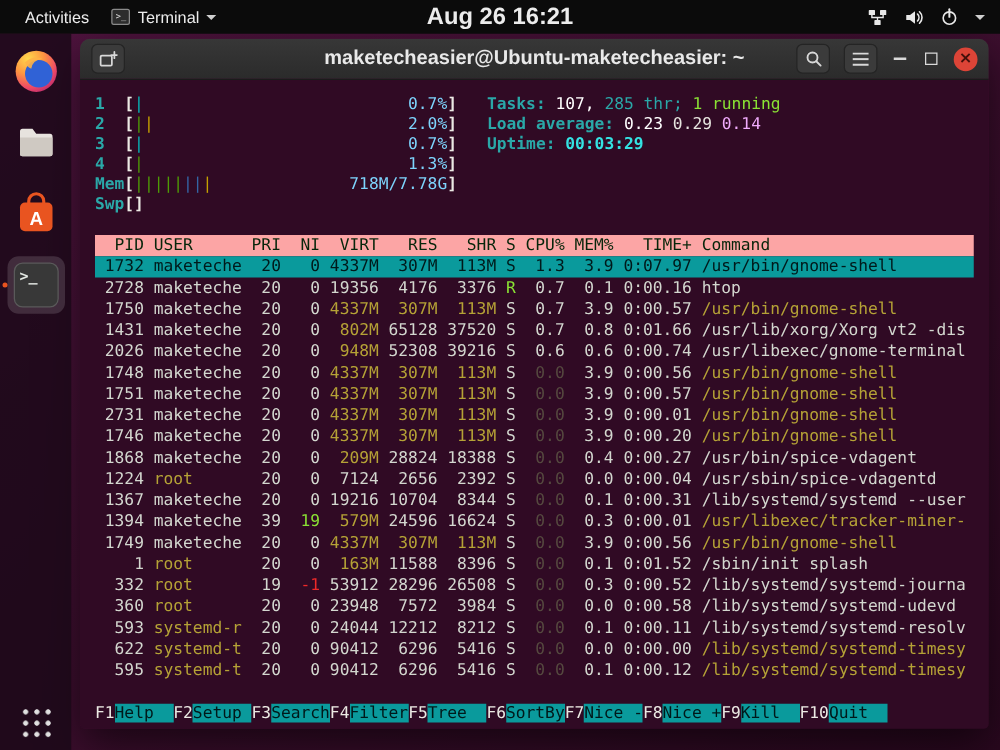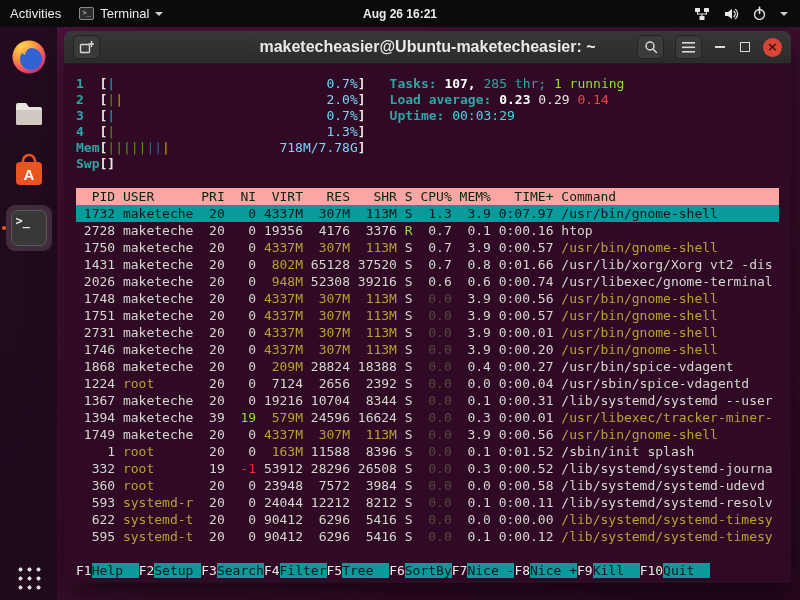--- a/index.html
+++ b/index.html
@@ -6,27 +6,27 @@
   html,body { width:800px; height:600px; overflow:hidden; }
   body { font-family:"Liberation Sans", sans-serif; background:#2a081f; position:relative; }
 
   
   .desktop { position:absolute; inset:0;
     background:linear-gradient(145deg,#511440 0%, #3f0f30 45%, #2a081f 100%); }
 
   
   .topbar { position:absolute; top:0; left:0; width:800px; height:27px; background:#0b0b0b;
     display:flex; align-items:center; color:#ececec; font-size:13px; z-index:30; }
-  .tb-left { display:flex; align-items:center; gap:18px; padding-left:10px; }
+  .tb-left { display:flex; align-items:center; gap:18px; padding-left:20px; }
   .appmenu { display:flex; align-items:center; gap:6px; }
   .mini-term { width:15px; height:13px; background:#2d2d2d; border:1px solid #8a8a8a; border-radius:2px;
     color:#dcdcdc; font-family:"DejaVu Sans Mono",monospace; font-size:7px; line-height:11px; text-align:center; }
   .caret-down { width:0; height:0; border-left:4px solid transparent; border-right:4px solid transparent;
     border-top:4px solid #cfcfcf; }
-  .tb-center { position:absolute; left:50%; transform:translateX(-50%); font-weight:bold; font-size:12px; }
+  .tb-center { position:absolute; left:50%; transform:translateX(-50%); font-weight:bold; font-size:19px; }
   .tb-right { margin-left:auto; display:flex; align-items:center; gap:13px; padding-right:12px; }
 
   
   .dock { position:absolute; top:27px; left:0; bottom:0; width:57px; background:rgba(26,9,23,0.82);
     display:flex; flex-direction:column; align-items:center; padding-top:7px; gap:11px; z-index:20; }
   .dock-item { width:46px; height:46px; border-radius:9px; display:flex; align-items:center; justify-content:center; position:relative; }
   .dock-item.active { background:rgba(255,255,255,0.14); }
   .run-dot { position:absolute; left:-4px; top:50%; transform:translateY(-50%); width:4px; height:4px;
     border-radius:50%; background:#e95420; }
   .term-ico { width:36px; height:36px; border-radius:7px; background:#383838; border:1px solid #5a5a5a;
@@ -59,26 +59,26 @@
   .mlabel { display:inline-block; width:3ch; color:#2aa8a8; font-weight:bold; }
   .mbr { color:#eceae4; font-weight:bold; }
   .mbox { display:inline-block; width:32ch; position:relative; overflow:hidden; height:16px; }
   .mbars { position:absolute; left:0; top:0; }
   .mval { position:absolute; right:0; top:0; color:#7dd3fc; }
   .b-green { color:#4e9a06; } .b-cyan { color:#06b6b8; } .b-yellow { color:#c4a000; } .b-blue { color:#3465a4; }
 
   .info { margin-left:24px; white-space:nowrap; }
   .iline { height:16px; line-height:16px; }
   .lbl { color:#2aa8a8; font-weight:bold; }
-  .num { color:#ffffff; font-weight:bold; }
+  .num { color:#ffffff; font-weight:normal; }
   .thr { color:#2aa8a8; }
   .run { color:#8ae234; }
   .l2  { color:#e6e4de; }
-  .l3  { color:#ef4444; }
-  .up  { color:#34e2e2; font-weight:normal; }
+  .l3  { color:#f0abfc; }
+  .up  { color:#34e2e2; font-weight:bold; }
 
   .ptable { width:100%; }
   .prow { height:17px; line-height:17px; white-space:pre; width:100%; overflow:hidden; }
   .phead { background:#fca5a5; color:#07250a; }
   .sel   { background:#0a9a9c; color:#00191a; }
   .y   { color:#b5a236; }
   .grn { color:#8ae234; }
   .red { color:#ef2929; }
   .dim { color:#55483f; }
 

